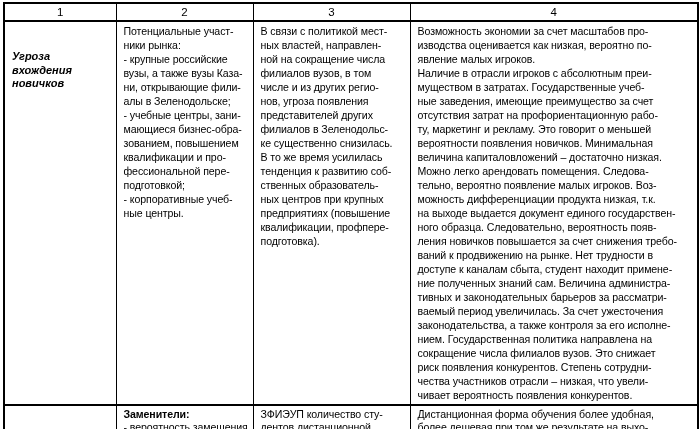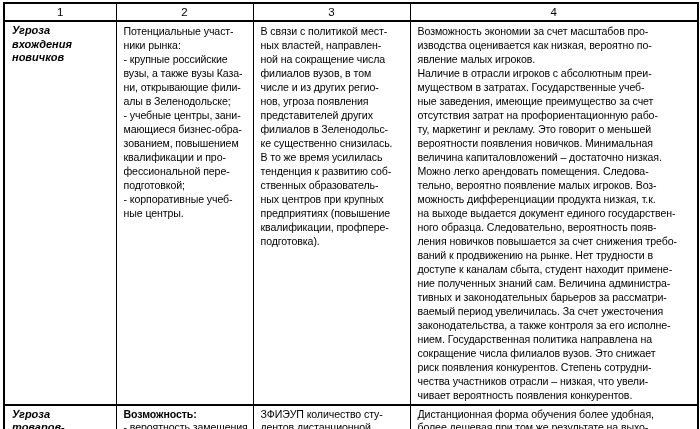--- a/index.html
+++ b/index.html
@@ -47,20 +47,21 @@
     font-size: 10.6px;
     line-height: 14px;
     letter-spacing: -0.1px;
   }
   td.factor .cell-text {
     font-weight: bold;
     font-style: italic;
     font-size: 11px;
     line-height: 13.6px;
     letter-spacing: 0;
+    margin-top: 26px;
   }
   tr.row2 .cell-text {
     line-height: 12.9px;
   }
   .bold { font-weight: bold; }
   tr.row1 { height: 331px; }
   tr.row2 { height: 70px; }
 </style>
 </head>
 <body>
@@ -150,21 +151,21 @@
 чивает вероятность появления конкурентов.</div>
         </td>
       </tr>
       <tr class="row2">
         <td class="factor">
           <div class="cell-text">Угроза
 товаров-
 заменителей</div>
         </td>
         <td>
-          <div class="cell-text"><span class="bold">Возможность:</span>
+          <div class="cell-text"><span class="bold">Заменители:</span>
 <span>- вероятность замещения
 стандартного образова-
 тельного процесса дистан-
 ционными технологиями.</span></div>
         </td>
         <td>
           <div class="cell-text"><span>ЗФИЭУП количество сту-
 дентов дистанционной
 формы – </span><span class="bold">163</span><span> чел. (в 2007
 г. было – </span><span class="bold">28</span><span> чел.), рост в 5

